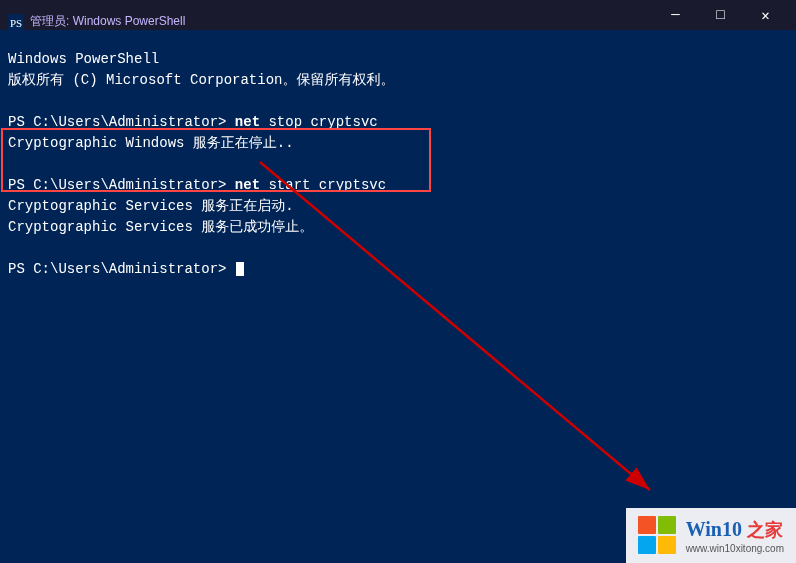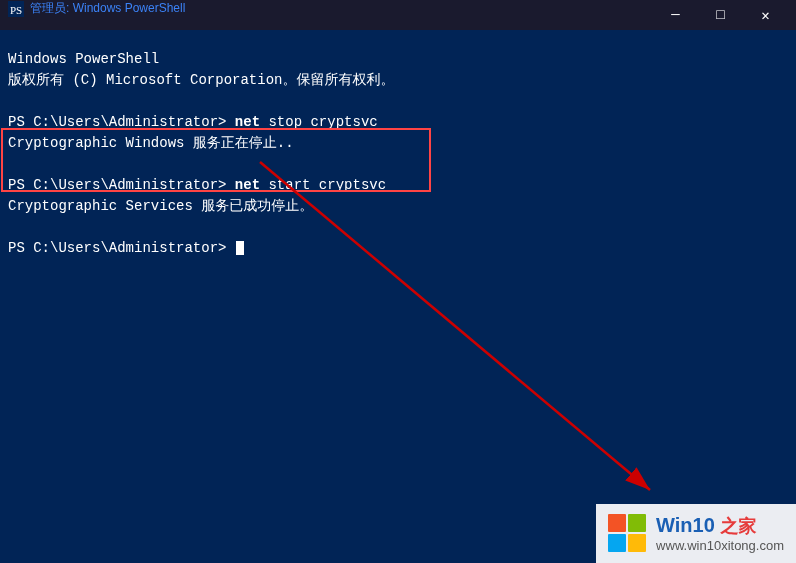--- a/index.html
+++ b/index.html
@@ -7,41 +7,41 @@
       width: 796px;
       height: 563px;
       overflow: hidden;
       font-family: 'Consolas', 'Courier New', monospace;
       background: #012456;
     }
 
     
     .titlebar {
       display: flex;
-      align-items: flex-start;
+      align-items: flex-end;
       background: #1a1a2e;
       height: 30px;
       padding: 0 8px;
       justify-content: space-between;
       user-select: none;
     }
     .titlebar-left {
       display: flex;
       align-items: center;
       gap: 6px;
     }
     .titlebar-icon {
       width: 16px;
       height: 16px;
       display: flex;
       align-items: center;
       justify-content: center;
     }
     .titlebar-title {
-      color: #3b82f6;
+      color: #c4b5fd;
       font-size: 12px;
       font-family: '微软雅黑', 'Microsoft YaHei', sans-serif;
     }
     .titlebar-controls {
       display: flex;
       gap: 0;
     }
     .titlebar-btn {
       width: 45px;
       height: 30px;
@@ -117,32 +117,32 @@
       border-radius: 1px;
     }
     .watermark-text {
       display: flex;
       flex-direction: column;
       line-height: 1.3;
     }
     .watermark-main {
       font-size: 20px;
       font-weight: bold;
-      font-family: Liberation Sans, sans-serif;
+      font-family: Liberation Serif, serif;
       color: #1a1a1a;
     }
     .watermark-main span.win {
       color: #1a5fb4;
     }
     .watermark-main span.zh {
       color: #e63b3b;
       font-size: 18px;
     }
     .watermark-sub {
-      font-size: 13px;
+      font-size: 10px;
       color: #555;
       font-family: Arial, sans-serif;
     }
   </style>
 </head>
 <body>
 
 <div class="titlebar">
   <div class="titlebar-left">
     <div class="titlebar-icon">
@@ -161,20 +161,21 @@
 </div>
 
 <div class="terminal">
   <div class="line">Windows PowerShell</div>
   <div class="line">版权所有 (C) Microsoft Corporation。保留所有权利。</div>
   <div class="line">&nbsp;</div>
   <div class="line">PS C:\Users\Administrator&gt; <span class="cmd-bold">net</span> stop cryptsvc</div>
   <div class="line">Cryptographic Windows 服务正在停止..</div>
   <div class="line">&nbsp;</div>
   <div class="line">PS C:\Users\Administrator&gt; <span class="cmd-bold">net</span> start cryptsvc</div>
+  <div class="line">Cryptographic Services 服务正在启动.</div>
   <div class="line">Cryptographic Services 服务已成功停止。</div>
   <div class="line">&nbsp;</div>
   <div class="line">PS C:\Users\Administrator&gt; <span style="display:inline-block;width:8px;height:14px;background:#fff;vertical-align:middle;margin-left:1px;animation:blink 1s step-end infinite;"></span></div>
 
   <div class="highlight-box"></div>
 
   <svg class="arrow-svg" viewBox="0 0 796 533">
 
     <defs>
       <marker id="arrowhead" markerWidth="10" markerHeight="7" refX="10" refY="3.5" orient="auto">

